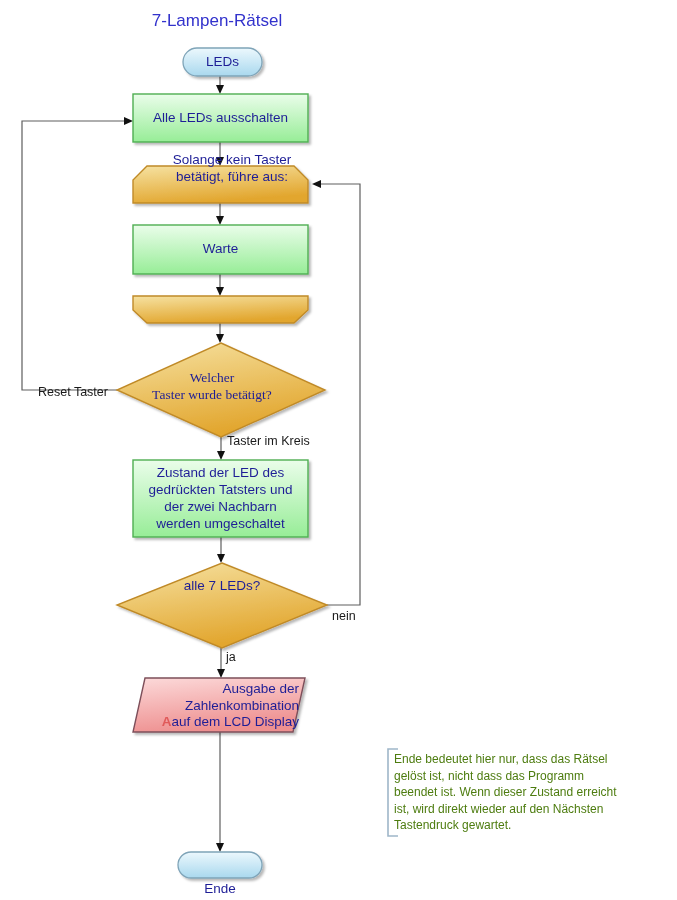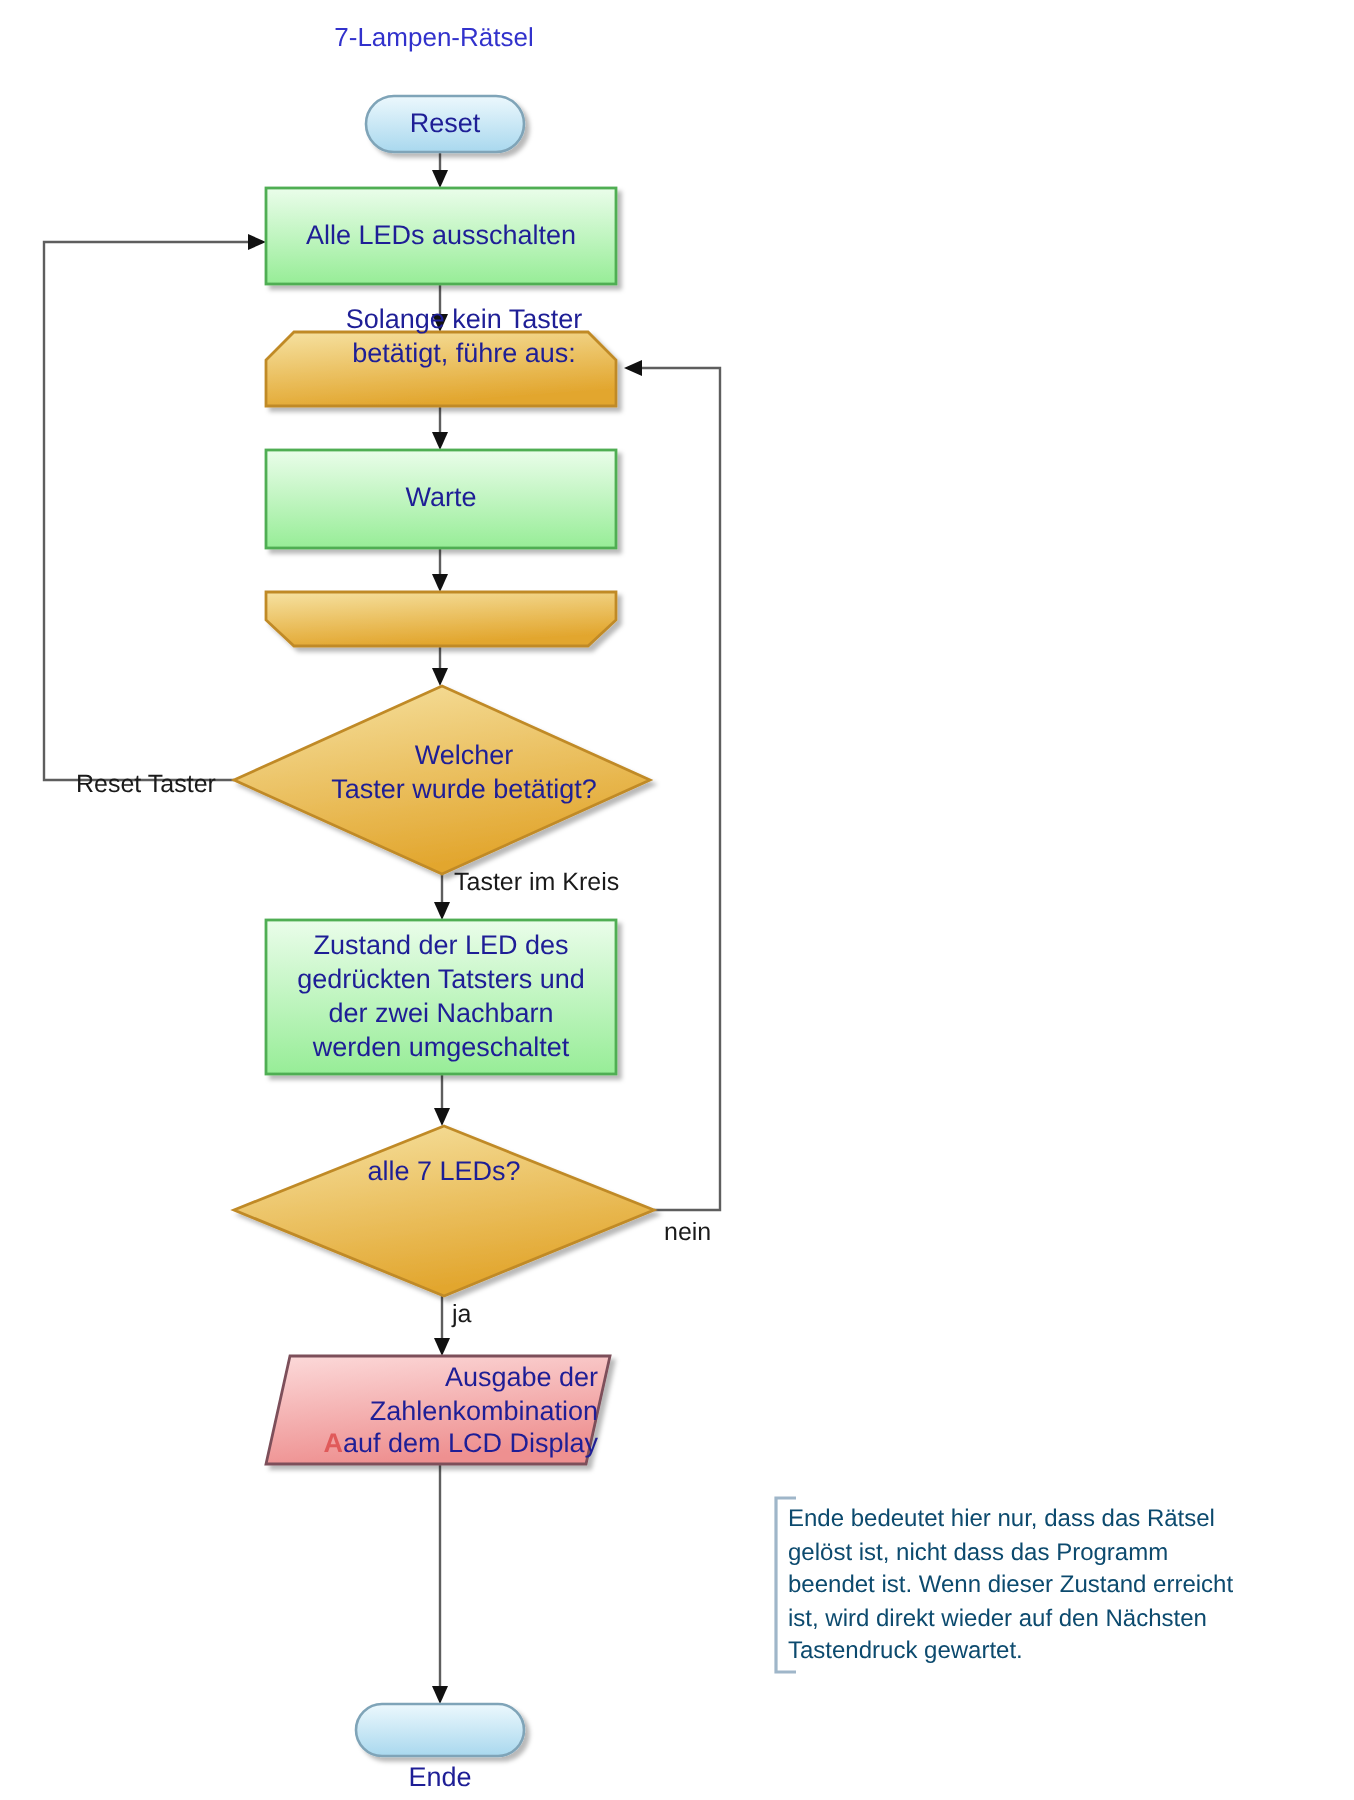--- a/index.html
+++ b/index.html
@@ -4,23 +4,23 @@
 <style>
   html,body{margin:0;padding:0;background:#ffffff;}
   .canvas{
     position:relative;width:677px;height:900px;background:#ffffff;overflow:hidden;
     font-family:"Liberation Sans", sans-serif;
   }
   svg{position:absolute;left:0;top:0;}
   .txt{position:absolute;color:#1e1e96;font-size:13.5px;line-height:16.5px;text-align:center;}
   .flexc{display:flex;align-items:center;justify-content:center;}
   .title{position:absolute;left:87px;top:11px;width:260px;text-align:center;
-         color:#3232cc;font-size:13px;}
+         color:#3232cc;font-size:17px;}
   .elabel{position:absolute;color:#1a1a1a;font-size:12.5px;white-space:nowrap;}
-  .comment{position:absolute;left:394px;top:751px;width:278px;color:#0c4a6e;
+  .comment{position:absolute;left:394px;top:751px;width:278px;color:#4d7c0f;
            font-size:12px;line-height:16.5px;}
   .comment div{white-space:nowrap;}
   .marker-a{color:#e05a5a;font-weight:bold;}
 </style>
 </head>
 <body>
 
 <div class="canvas">
 
   <svg width="677" height="900" viewBox="0 0 677 900">
@@ -85,32 +85,32 @@
       <polygon points="222,563 327,605 222,648 117,605" fill="url(#gOrange)" stroke="#c08a28" stroke-width="1.4"></polygon>
       <polygon points="145,678 305,678 293,732 133,732" fill="url(#gPink)" stroke="#7d4f5a" stroke-width="1.4"></polygon>
       <rect x="178" y="852" width="84" height="26" rx="13" fill="url(#gBlue)" stroke="#7fa4b8" stroke-width="1.3"></rect>
     </g>
 
     <path d="M398 749 L388 749 L388 836 L398 836" fill="none" stroke="#9fb6c9" stroke-width="1.6"></path>
   </svg>
 
   <div class="title">7-Lampen-Rätsel</div>
 
-  <div class="txt flexc" style="left:183px;top:48px;width:79px;height:28px;">Reset</div>
+  <div class="txt flexc" style="left:183px;top:48px;width:79px;height:28px;">LEDs</div>
 
   <div class="txt flexc" style="left:133px;top:94px;width:175px;height:48px;">Alle LEDs ausschalten</div>
 
   <div class="txt" style="left:133px;top:152px;width:198px;">
     <div>Solange kein Taster</div>
     <div>betätigt, führe aus:</div>
   </div>
 
   <div class="txt flexc" style="left:133px;top:225px;width:175px;height:49px;">Warte</div>
 
-  <div class="txt" style="left:127px;top:370px;width:210px;">
+  <div class="txt" style="left:107px;top:370px;width:210px;font-family:Liberation Serif, serif;">
     <div>Welcher</div>
     <div>Taster wurde betätigt?</div>
   </div>
 
   <div class="elabel" style="left:38px;top:385px;">Reset Taster</div>
 
   <div class="elabel" style="left:227px;top:434px;">Taster im Kreis</div>
 
   <div class="txt" style="left:133px;top:464px;width:175px;line-height:17px;">
     <div>Zustand der LED des</div>

